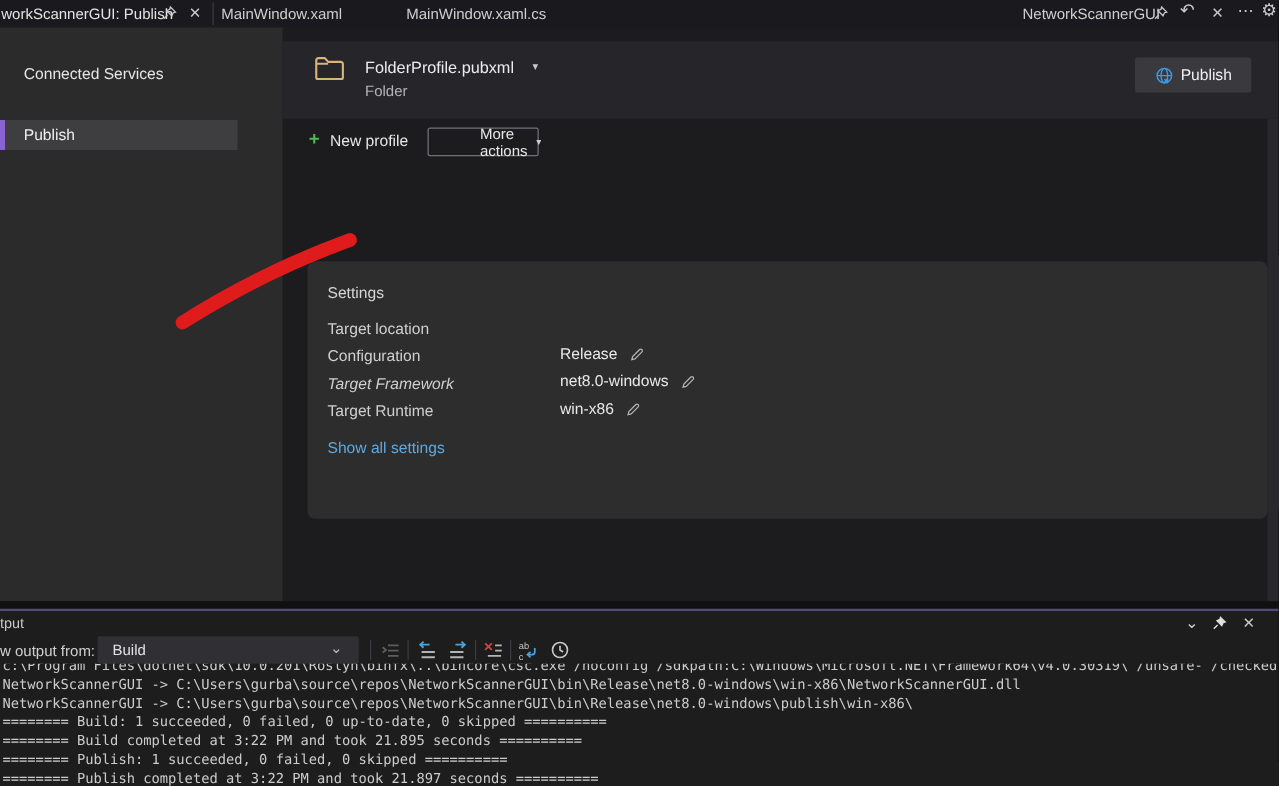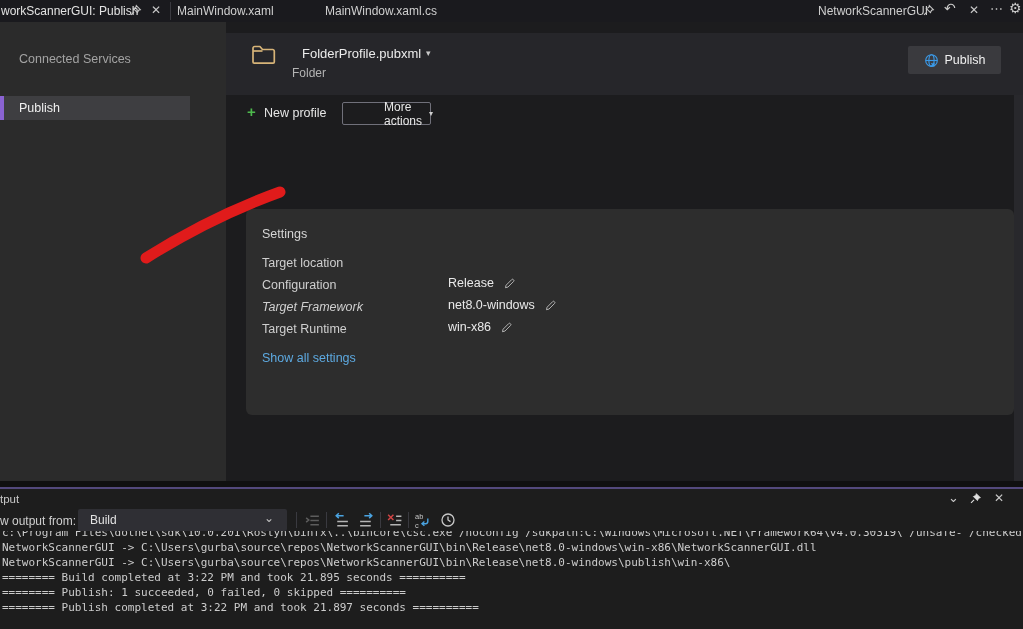--- a/index.html
+++ b/index.html
@@ -9,21 +9,21 @@
   .abs{position:absolute;}
   .txt{white-space:nowrap;}
   
   .tabbar{left:0;top:0;width:1023px;height:22px;background:#1a1a1e;}
   .tab-label{top:4px;font-size:12px;color:#e3e3e3;}
   .tab-dim{color:#cfcfcf;}
   .vsep{width:1px;background:#3a3a40;}
   .icon-btn{color:#c9c9c9;font-size:12px;line-height:12px;cursor:default;}
   
   .sidebar{left:0;top:22px;width:226px;height:459px;background:#2b2b2b;}
-  .side-item{left:19px;font-size:12.5px;color:#a3a3a3;}
+  .side-item{left:19px;font-size:12.5px;color:#e5e5e5;}
   .side-sel{left:0;top:74px;width:190px;height:24px;background:#3e3e41;}
   .side-sel-bar{left:0;top:74px;width:4px;height:24px;background:#8a63d2;}
   
   .main-band{left:226px;top:33px;width:797px;height:62px;background:#26262a;}
   .scroll-strip{left:1014px;top:95px;width:9px;height:386px;background:#28282c;}
   .profile-name{font-size:13px;color:#ececec;}
   .profile-sub{font-size:12px;color:#b4b4b4;}
   .btn{background:#3a3a3e;border-radius:2px;display:flex;align-items:center;justify-content:center;gap:6px;}
   .btn-label{font-size:12.5px;color:#f0f0f0;}
   .ghost-btn{border:1px solid #70707a;border-radius:2px;display:flex;align-items:center;justify-content:center;gap:7px;background:transparent;}
@@ -86,21 +86,21 @@
     <div class="abs txt side-item" style="top:79px;color:#efefef;">Publish</div>
   </div>
 
   <div class="abs main-band"></div>
   <span class="abs" style="left:250px;top:42px;">
     <svg width="28" height="24" viewBox="0 0 28 24" fill="none" stroke="#d7b478" stroke-width="1.7" stroke-linejoin="round">
       <path d="M3 20V6.2A1.7 1.7 0 0 1 4.7 4.5h5.2l2.6 3h10.1A1.7 1.7 0 0 1 24.3 9.2V20a1.2 1.2 0 0 1-1.2 1.2H4.2A1.2 1.2 0 0 1 3 20Z"></path>
       <path d="M3 9h9.5"></path>
     </svg>
   </span>
-  <div class="abs txt profile-name" style="left:302px;top:46px;">FolderProfile.pubxml</div>
+  <div class="abs txt profile-name" style="left:292px;top:46px;">FolderProfile.pubxml</div>
   <span class="abs" style="left:426px;top:48px;font-size:9px;color:#c8c8c8;">▾</span>
   <div class="abs txt profile-sub" style="left:292px;top:66px;">Folder</div>
 
   <div class="abs btn" style="left:908px;top:46px;width:93px;height:28px;">
     <span>
       <svg width="15" height="15" viewBox="0 0 16 16" fill="none" stroke="#3b9ae8" stroke-width="1.2">
         <circle cx="8" cy="8" r="6.2"></circle>
         <ellipse cx="8" cy="8" rx="2.8" ry="6.2"></ellipse>
         <path d="M2 8h12"></path>
         <path d="M8 11l2.6 2.6M10.6 10.4v3.4h-3.4" stroke="#3b9ae8" stroke-width="1.4"></path>
@@ -223,18 +223,19 @@
         <circle cx="8" cy="8" r="6"></circle>
           <path d="M8 4.5V8l2.5 1.6"></path>
       </svg>
     </span>
   </div>
 
   <div class="abs console">
     <div style="margin-top:-6px;">c:\Program Files\dotnet\sdk\10.0.201\Roslyn\binfx\..\bincore\csc.exe /noconfig /sdkpath:C:\Windows\Microsoft.NET\Framework64\v4.0.30319\ /unsafe- /checked- /nowarn:1701,17</div>
     <div>NetworkScannerGUI -&gt; C:\Users\gurba\source\repos\NetworkScannerGUI\bin\Release\net8.0-windows\win-x86\NetworkScannerGUI.dll</div>
     <div>NetworkScannerGUI -&gt; C:\Users\gurba\source\repos\NetworkScannerGUI\bin\Release\net8.0-windows\publish\win-x86\</div>
+    <div>======== Build: 1 succeeded, 0 failed, 0 up-to-date, 0 skipped ==========</div>
     <div>======== Build completed at 3:22 PM and took 21.895 seconds ==========</div>
     <div>======== Publish: 1 succeeded, 0 failed, 0 skipped ==========</div>
     <div>======== Publish completed at 3:22 PM and took 21.897 seconds ==========</div>
   </div>
 
 </div>
 
 </body></html>

